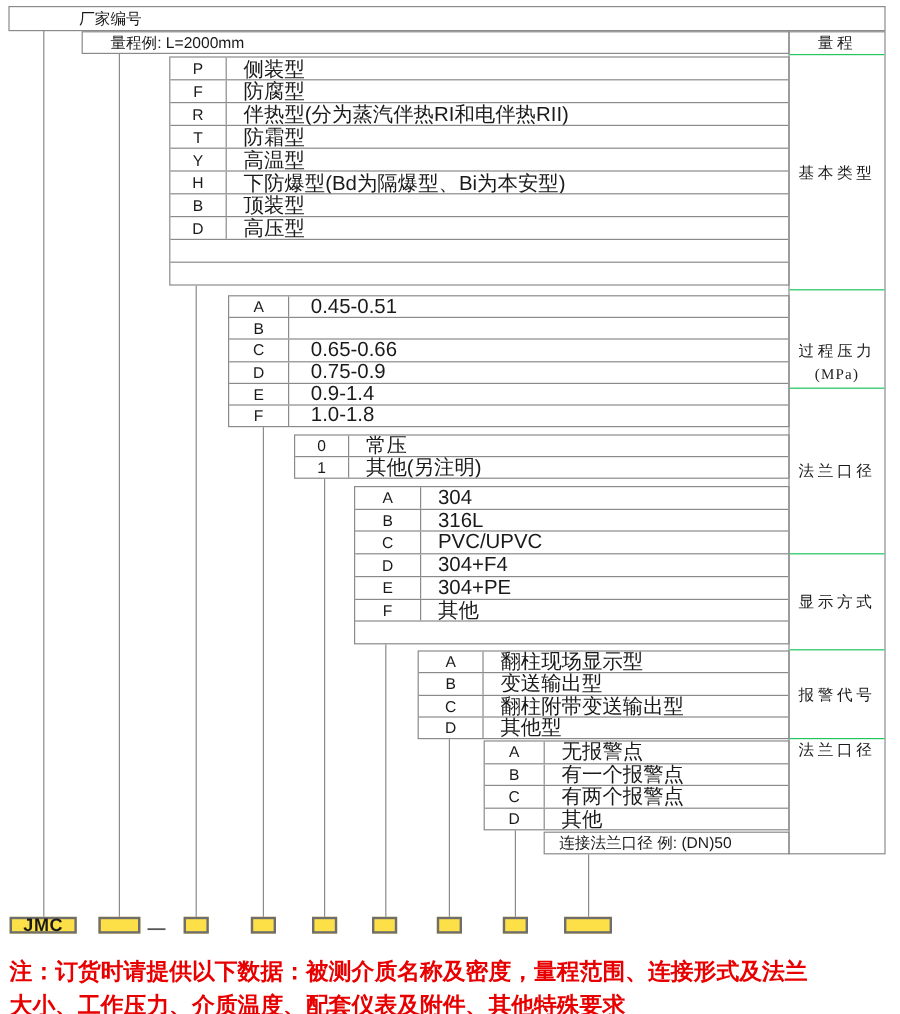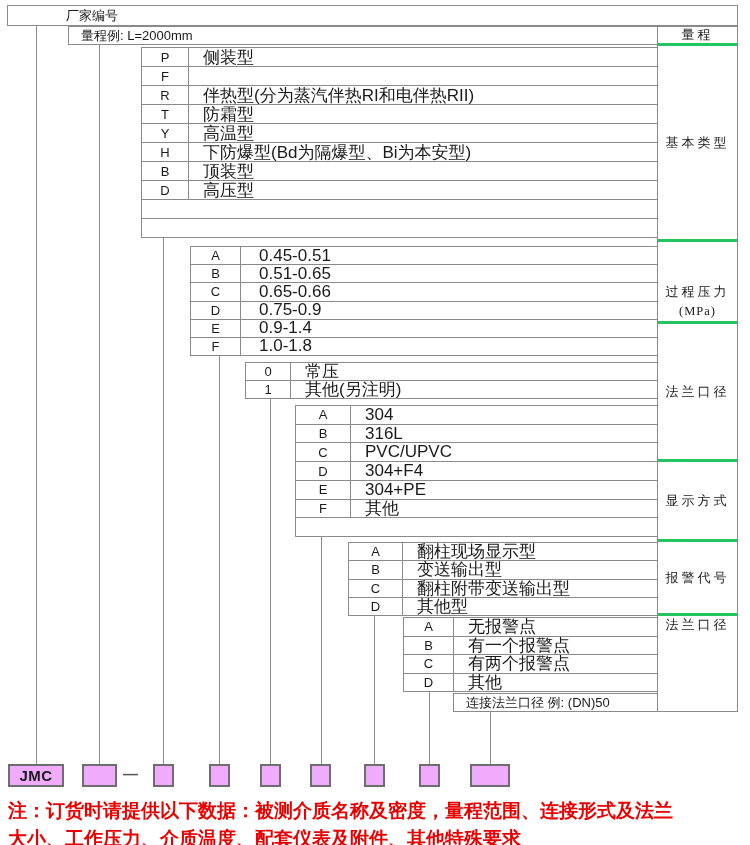--- a/index.html
+++ b/index.html
@@ -3,21 +3,21 @@
 <meta charset="utf-8">
 <style>
   * { margin:0; padding:0; box-sizing:border-box; }
   html,body { background:#ffffff; }
   body { width:750px; height:845px; font-family:"Liberation Sans","DejaVu Sans",sans-serif; color:#1a1a1a; }
   .stage { position:relative; width:750px; height:845px; background:#fff; overflow:hidden; }
 
   .titleRow { position:absolute; left:7px; top:5px; width:731px; height:21px; border:1px solid #8a8a8a;
               display:flex; align-items:center; padding-left:58px; font-size:13px; }
   .rangeRow { position:absolute; left:68px; top:26px; width:590px; height:19px; border:1px solid #8a8a8a;
-              display:flex; align-items:center; padding-left:12px; font-size:13px; }
+              display:flex; align-items:center; padding-left:23px; font-size:13px; }
 
   .grp { position:absolute; border:1px solid #8a8a8a; background:#fff; display:flex; flex-direction:column; }
   .row { flex:1; display:flex; align-items:stretch; border-bottom:1px solid #8a8a8a; min-height:0; }
   .row:last-child { border-bottom:none; }
   .code { flex:0 0 auto; display:flex; align-items:center; justify-content:center;
           border-right:1px solid #8a8a8a; font-size:13px; }
   .desc { flex:1; display:flex; align-items:center; padding-left:14px; font-size:17px; white-space:nowrap; overflow:hidden; }
 
   .g-basic    { left:141px; top:47px;  width:517px; height:191px; }
   .g-basic .code    { width:47px; }
@@ -32,21 +32,21 @@
   .g-display .code  { width:54px; }
   .g-alarm    { left:403px; top:617px; width:255px; height:75px; }
   .g-alarm .code    { width:50px; }
 
   .flangeRow { position:absolute; left:453px; top:693px; width:205px; height:19px; border:1px solid #8a8a8a;
                display:flex; align-items:center; padding-left:12px; font-size:13px; white-space:nowrap; }
 
   .labelcol { position:absolute; left:657px; top:26px; width:81px; height:686px; border:1px solid #8a8a8a;
               display:flex; flex-direction:column; font-family:"Liberation Serif","DejaVu Serif",serif; }
   .labelcell { display:flex; flex-direction:column; align-items:center; justify-content:center;
-               border-bottom:3px solid #22c55e; font-size:13px; letter-spacing:3px; text-align:center; line-height:1.5; }
+               border-bottom:1px solid #22c55e; font-size:13px; letter-spacing:3px; text-align:center; line-height:1.5; }
   .labelcell:last-child { border-bottom:none; }
   .labelcell .sub { letter-spacing:1px; font-size:12.5px; }
   .lc-range    { height:19px; }
   .lc-basic    { height:196px; }
   .lc-density  { height:117px; }
   .lc-pressure { height:42px;margin-top:40px; }
   .lc-material { height:138px; }
   .lc-display  { height:80px; }
   .lc-alarm    { height:74px;align-items:center; }
   .lc-flange   { height:18px; }
@@ -55,21 +55,21 @@
   .v1 { left:36px;  top:25px;  height:739px; }
   .v2 { left:99px;  top:45px;  height:719px; }
   .v3 { left:163px; top:238px; height:526px; }
   .v4 { left:219px; top:356px; height:408px; }
   .v5 { left:270px; top:399px; height:365px; }
   .v6 { left:321px; top:537px; height:227px; }
   .v7 { left:374px; top:616px; height:148px; }
   .v8 { left:429px; top:692px; height:72px;  }
   .v9 { left:490px; top:712px; height:52px;  }
 
-  .bbox { position:absolute; top:764px; height:23px; border:2px solid #6e6e6e; background:#f0abfc; }
+  .bbox { position:absolute; top:764px; height:14px; border:2px solid #6e6e6e; background:#fde047; }
   .b-jmc { left:8px;   width:56px; display:flex; align-items:center; justify-content:center;
            font-size:15px; font-weight:bold; letter-spacing:0.5px; }
   .b-2 { left:82px;  width:35px; }
   .b-3 { left:153px; width:21px; }
   .b-4 { left:209px; width:21px; }
   .b-5 { left:260px; width:21px; }
   .b-6 { left:310px; width:21px; }
   .b-7 { left:364px; width:21px; }
   .b-8 { left:419px; width:21px; }
   .b-9 { left:470px; width:40px; }
@@ -92,20 +92,21 @@
     <span>量程例: L=2000mm</span>
   </div>
 
   <div class="grp g-basic">
     <div class="row">
         <div class="code">P</div>
         <div class="desc">侧装型</div>
       </div>
     <div class="row">
         <div class="code">F</div>
+        <div class="desc">防腐型</div>
       </div>
     <div class="row">
         <div class="code">R</div>
         <div class="desc">伴热型(分为蒸汽伴热RI和电伴热RII)</div>
       </div>
     <div class="row">
         <div class="code">T</div>
         <div class="desc">防霜型</div>
       </div>
     <div class="row">
@@ -128,21 +129,20 @@
     <div class="row"></div>
   </div>
 
   <div class="grp g-density">
     <div class="row">
         <div class="code">A</div>
         <div class="desc">0.45-0.51</div>
       </div>
     <div class="row">
         <div class="code">B</div>
-        <div class="desc">0.51-0.65</div>
       </div>
     <div class="row">
         <div class="code">C</div>
         <div class="desc">0.65-0.66</div>
       </div>
     <div class="row">
         <div class="code">D</div>
         <div class="desc">0.75-0.9</div>
       </div>
     <div class="row">

